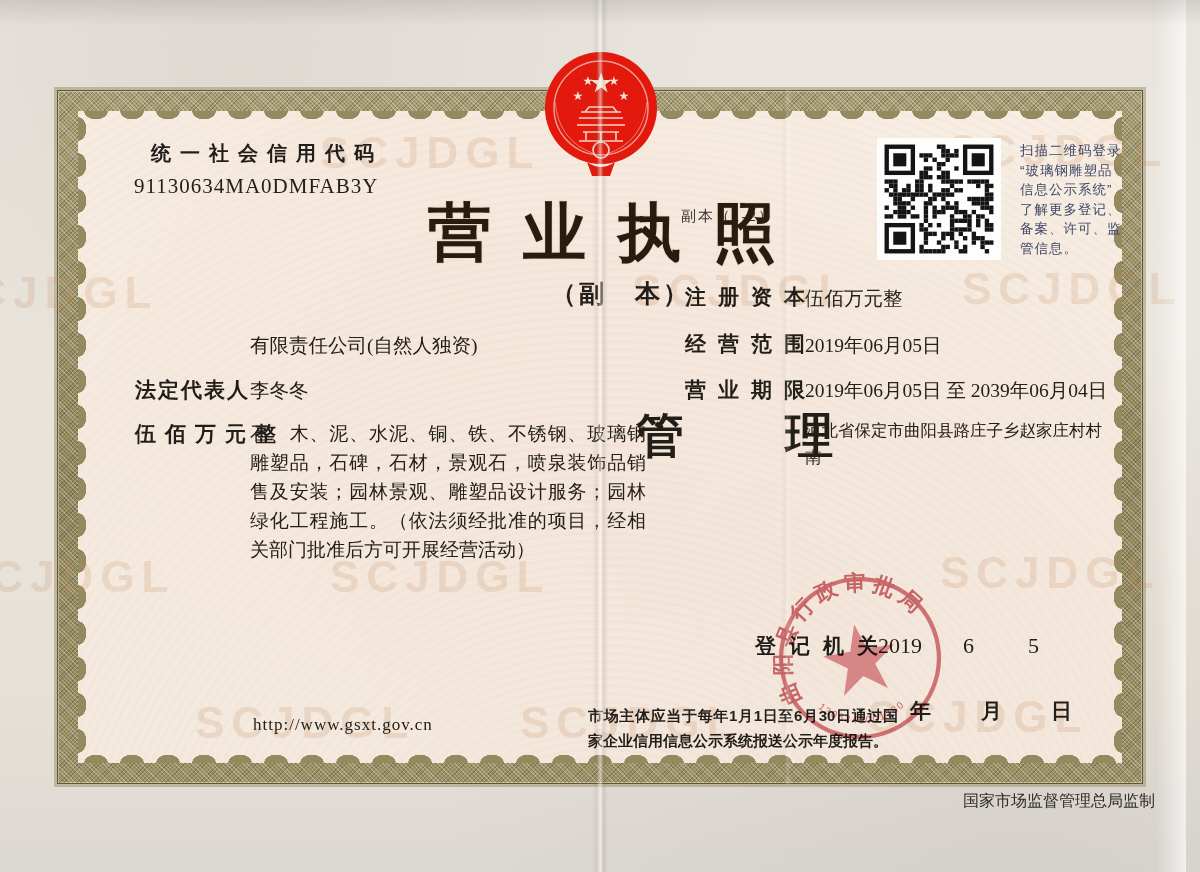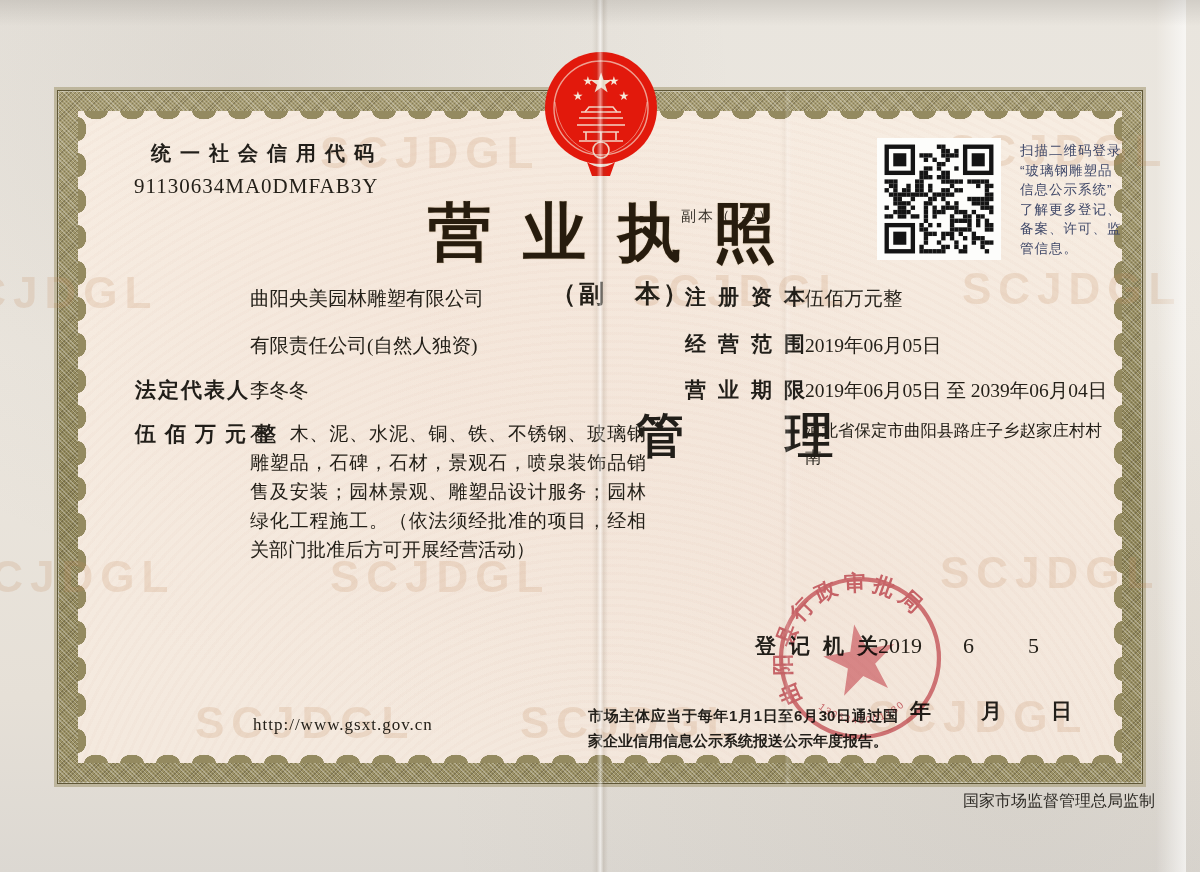--- a/index.html
+++ b/index.html
@@ -384,21 +384,20 @@
     <div>信息公示系统”</div>
     <div>了解更多登记、</div>
     <div>备案、许可、监</div>
     <div>管信息。</div>
   </div>
 
   <span class="abs title-suffix song">副本（1-2）</span>
   <span class="abs hei title">营业执照</span>
   <span class="abs song dup">（副　本）</span>
 
-  <span class="abs song val" style="left:250px;top:285px">曲阳央美园林雕塑有限公司</span>
   <span class="abs song val" style="left:250px;top:332px">有限责任公司(自然人独资)</span>
   <span class="abs hei lbl ls5" style="left:135px;top:376px">法定代表人</span>
   <span class="abs song val" style="left:250px;top:377px">李冬冬</span>
   <span class="abs hei lbl ls4a" style="left:135px;top:420px">伍佰万元整</span>
   <span class="abs song scope-val">石、木、泥、水泥、铜、铁、不锈钢、玻璃钢雕塑品，石碑，石材，景观石，喷泉装饰品销售及安装；园林景观、雕塑品设计服务；园林绿化工程施工。（依法须经批准的项目，经相关部门批准后方可开展经营活动）</span>
 
   <span class="abs hei lbl ls4b" style="left:685px;top:283px">注册资本</span>
   <span class="abs song val" style="left:805px;top:285px">伍佰万元整</span>
   <span class="abs hei lbl ls4b" style="left:685px;top:330px">经营范围</span>
   <span class="abs song val" style="left:805px;top:332px">2019年06月05日</span>

